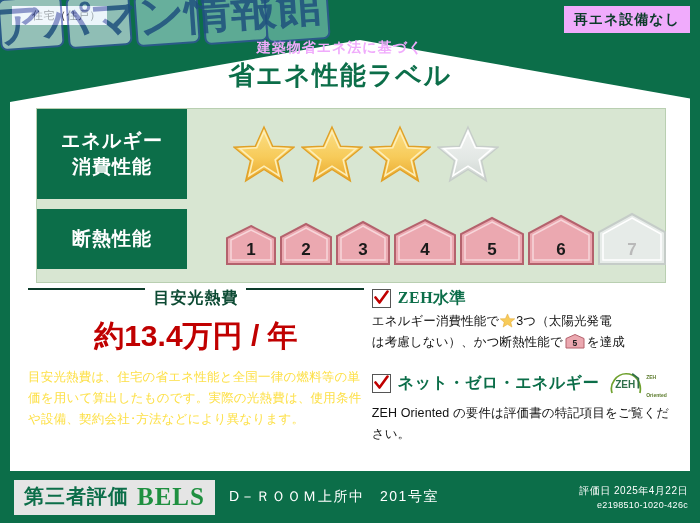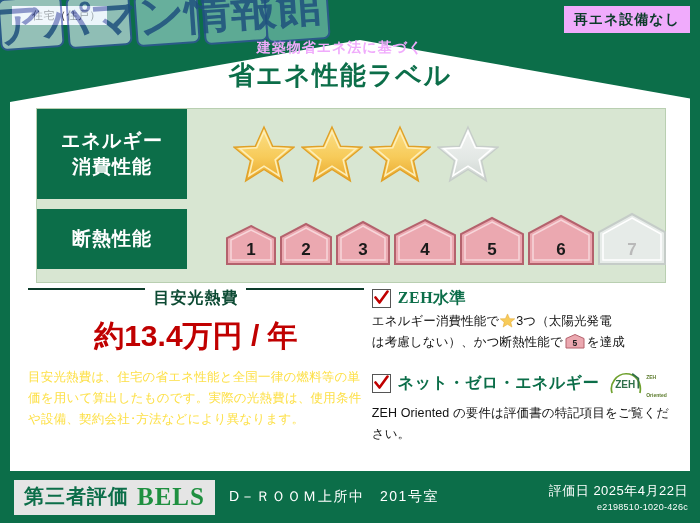--- a/index.html
+++ b/index.html
@@ -125,21 +125,21 @@
     display:flex;align-items:center;
   }
   .bels{
     margin-left:14px;background:#e5e5e5;padding:3px 10px 4px 10px;
     display:flex;align-items:flex-start;gap:8px;
   }
   .bels .third{font-size:20px;font-weight:bold;color:#0c6e49;letter-spacing:1px;}
   .bels .mark{font-size:25px;font-weight:bold;color:#1f9040;letter-spacing:1px;font-family:Liberation Serif, serif;}
   .addr{margin-left:14px;color:#fff;font-size:14px;letter-spacing:1.5px;white-space:nowrap;}
   .eval{margin-left:auto;margin-right:12px;text-align:right;color:#fff;}
-  .eval .d{font-size:13px;letter-spacing:.5px;}
+  .eval .d{font-size:10px;letter-spacing:.5px;}
   .eval .id{font-size:9px;letter-spacing:.3px;margin-top:2px;}
 
   
   .wm{
     position:absolute;left:-6px;top:-8px;width:340px;height:62px;z-index:9;
     pointer-events:none;
   }
 </style>
 </head>
 <body>

